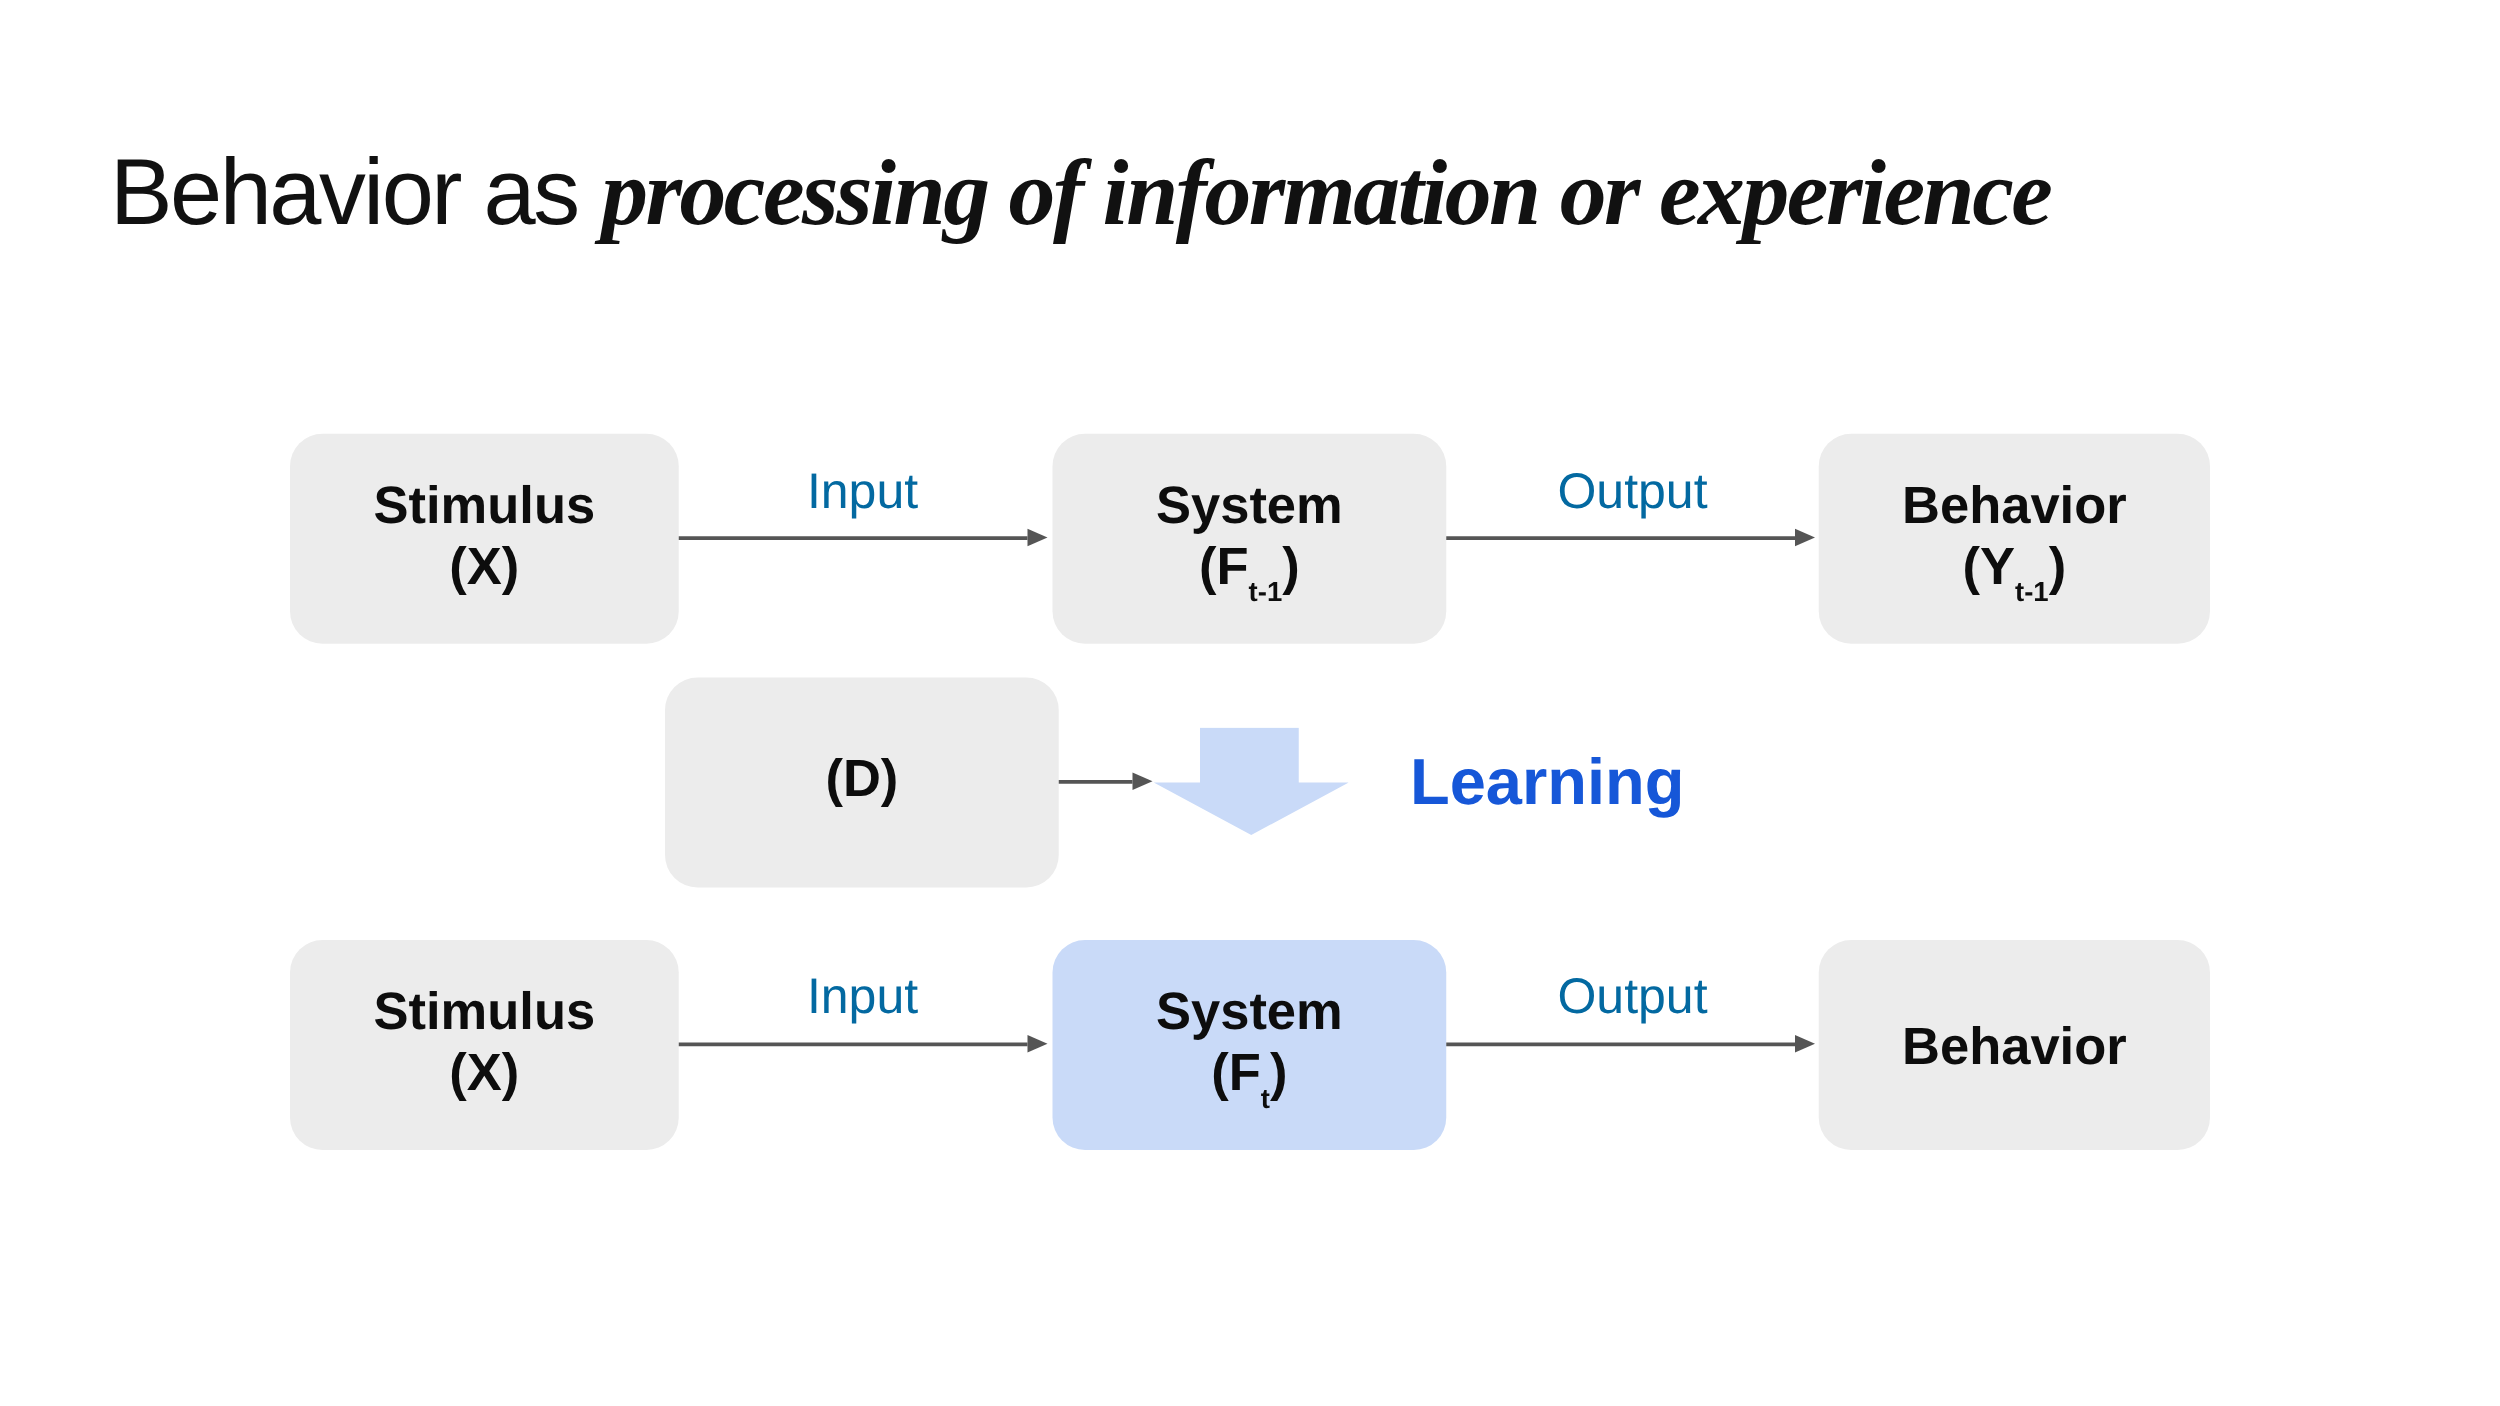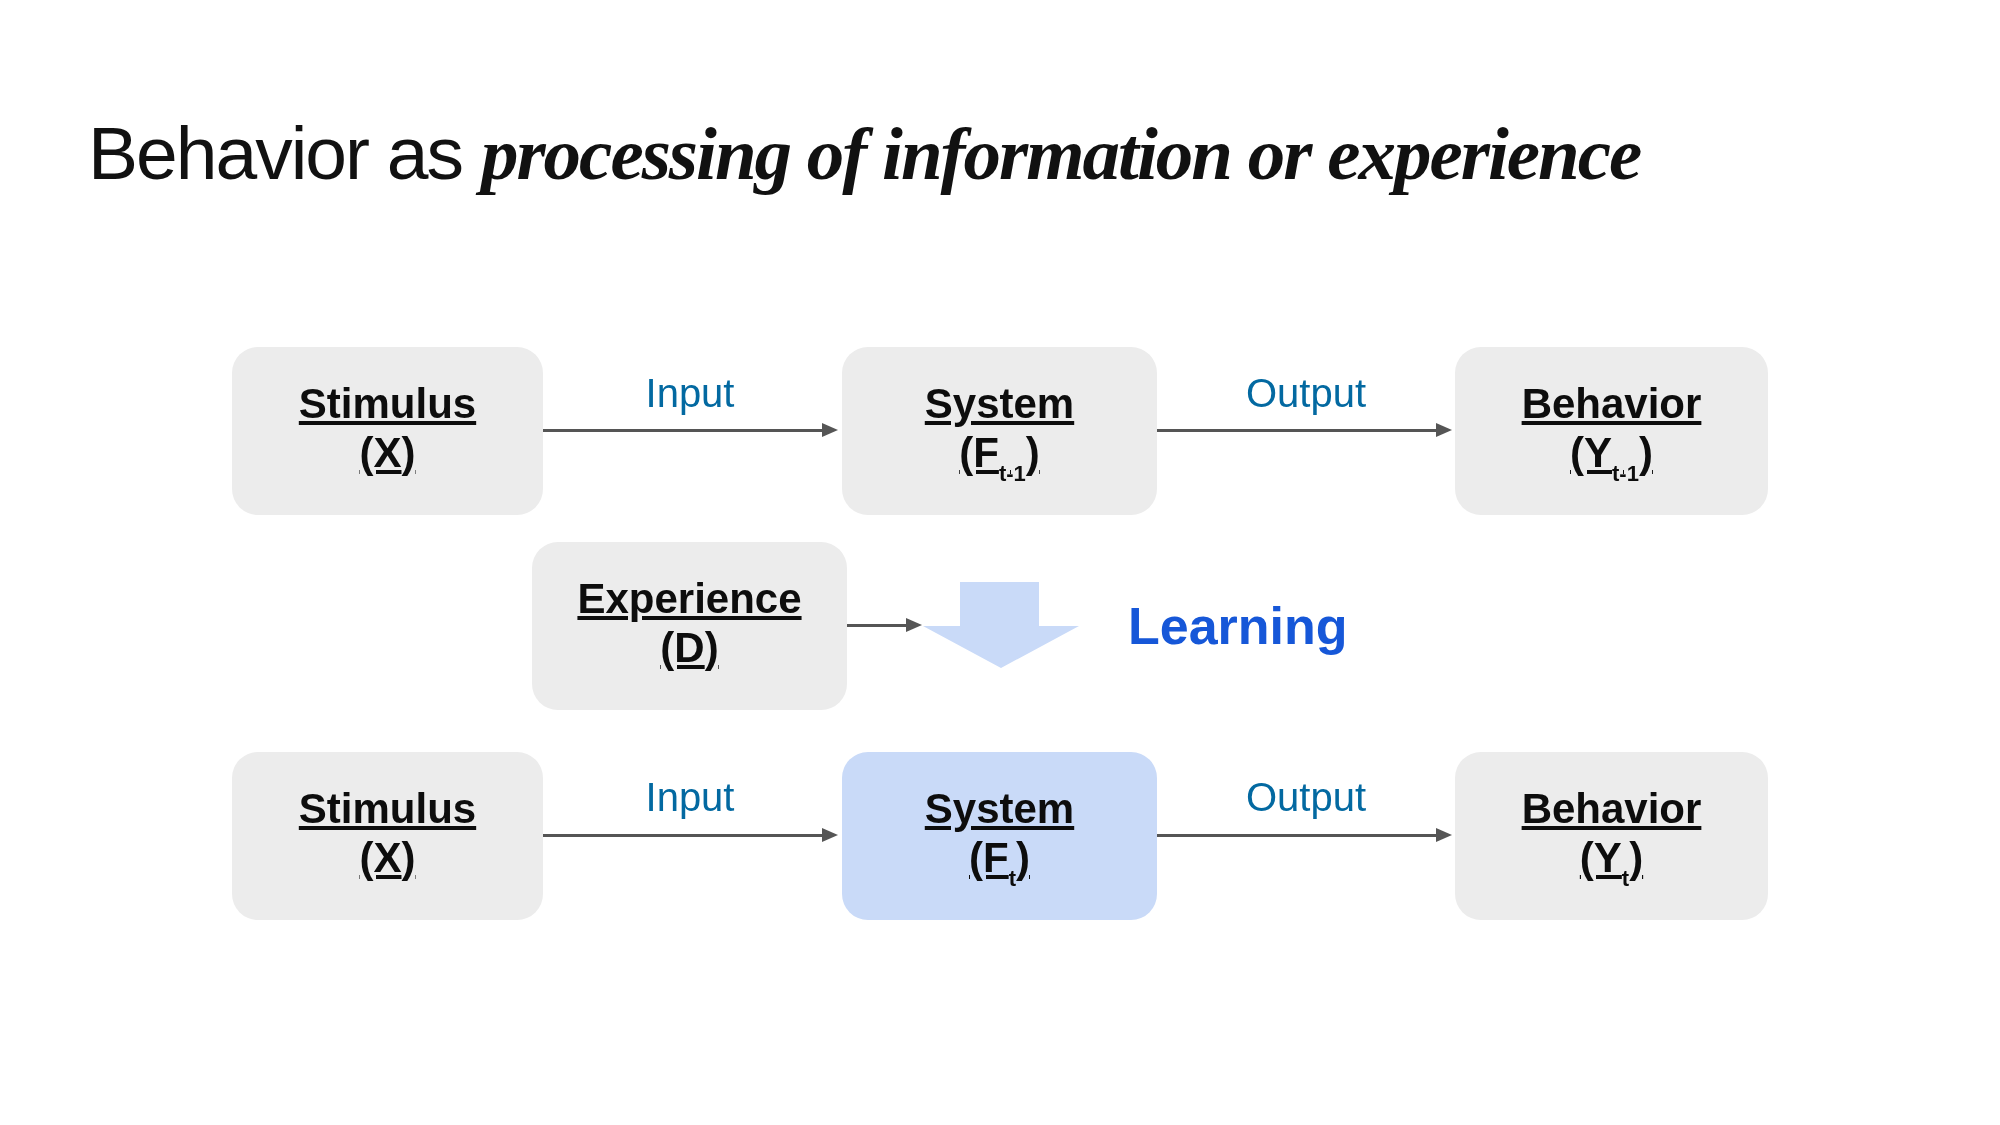--- a/index.html
+++ b/index.html
@@ -45,21 +45,20 @@
     justify-content: center;
   }
   .box.grey { background: #ececec; }
   .box.blue { background: #c9daf8; }
   .box-text {
     text-align: center;
     font-size: 42px;
     font-weight: 700;
     line-height: 49px;
     color: #0d0d0d;
-    text-decoration: underline;
   }
   .sub {
     font-size: 22px;
     font-weight: 700;
     position: relative;
     top: 14px;
   }
 
   
   .h-arrow {
@@ -149,21 +148,20 @@
 
   <div class="box grey" style="left:1455px; top:347px; width:313px; height:168px">
     <div class="box-text">
       <div>Behavior</div>
       <div><span>(Y</span><span class="sub">t-1</span><span>)</span></div>
     </div>
   </div>
 
   <div class="box grey" style="left:532px; top:542px; width:315px; height:168px">
     <div class="box-text">
-      <div>Experience</div>
       <div><span>(D</span><span class="sub"></span><span>)</span></div>
     </div>
   </div>
 
   <div class="h-arrow" style="left:847px; top:618px; width:75px">
     <div class="shaft"></div>
     <div class="head"></div>
   </div>
 
   <div class="fat-arrow"></div>
@@ -192,17 +190,16 @@
 
   <div class="flow-label" style="left:1156px; top:773px">Output</div>
   <div class="h-arrow" style="left:1157px; top:828px; width:295px">
     <div class="shaft"></div>
     <div class="head"></div>
   </div>
 
   <div class="box grey" style="left:1455px; top:752px; width:313px; height:168px">
     <div class="box-text">
       <div>Behavior</div>
-      <div><span>(Y</span><span class="sub">t</span><span>)</span></div>
     </div>
   </div>
 
 </div>
 
 </body></html>

